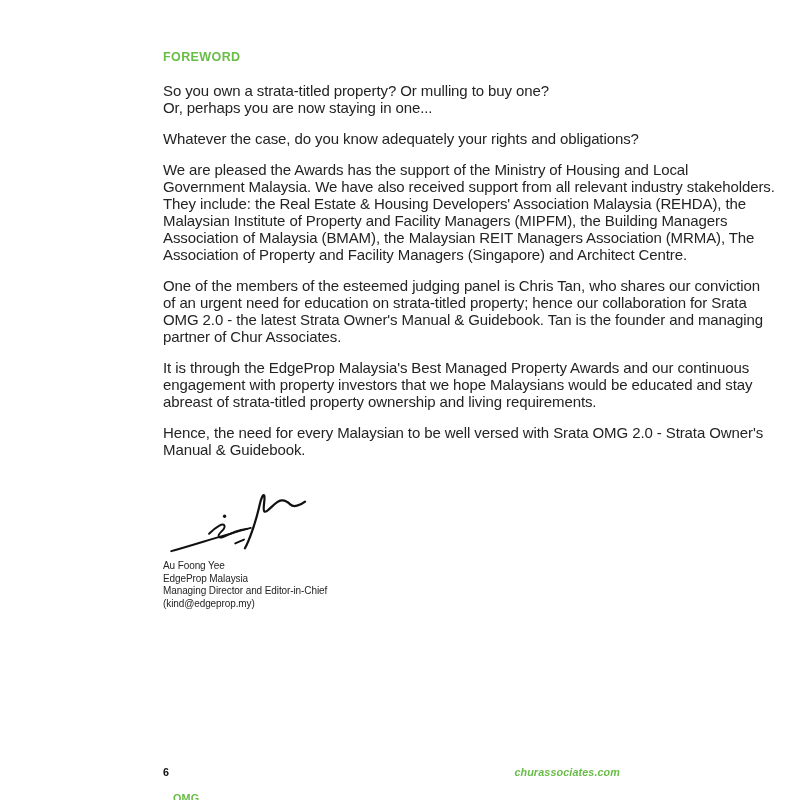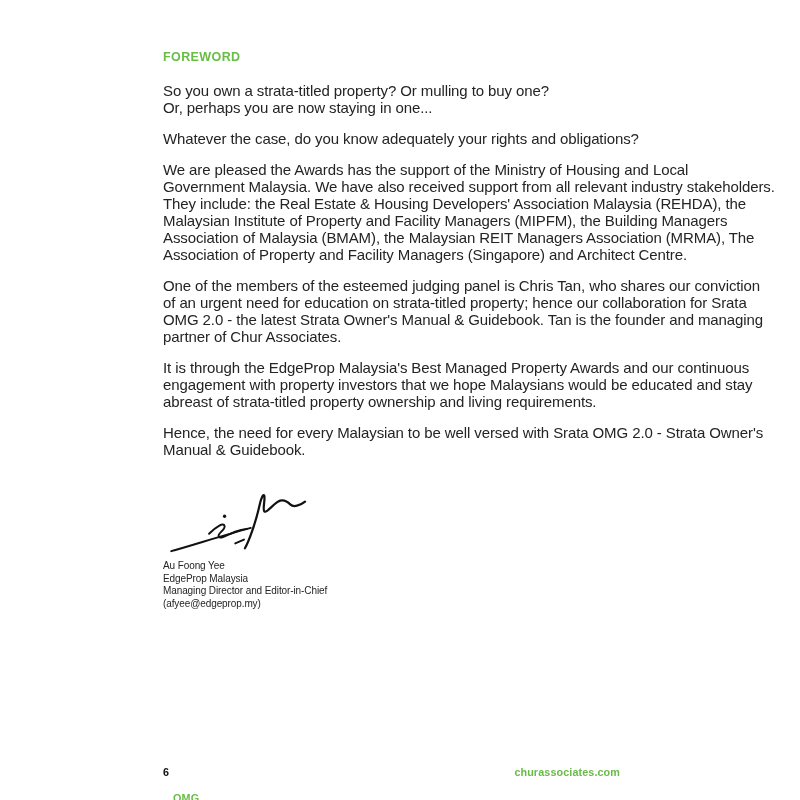--- a/index.html
+++ b/index.html
@@ -68,21 +68,21 @@
     width: 457px;
     display: flex;
     justify-content: space-between;
     align-items: baseline;
     font-size: 10.8px;
     font-weight: bold;
   }
   .footer-left { display: flex; gap: 4px; }
   .footer-page-number { color: #111111; }
   .footer-book-title { color: var(--accent-green); letter-spacing: 0.2px; margin-top: 26px; }
-  .footer-website { color: var(--accent-green); letter-spacing: 0.1px; }
+  .footer-website { color: var(--accent-green); letter-spacing: 0.1px; font-style: italic; }
 </style>
 </head>
 <body>
 
 <div class="page">
 
   <div class="content">
 
     <h1 class="section-heading">FOREWORD</h1>
 
@@ -117,21 +117,21 @@
         <path class="sig-path" stroke-width="2" d="M 72,53 L 81,49"></path>
 
         <circle cx="61" cy="25" r="1.7" fill="var(--signature-ink)"></circle>
       </svg>
     </div>
 
     <div class="signer-block">
       <div>Au Foong Yee</div>
       <div>EdgeProp Malaysia</div>
       <div>Managing Director and Editor-in-Chief</div>
-      <div>(afyee@edgeprop.my)</div>
+      <div>(kind@edgeprop.my)</div>
     </div>
 
   </div>
 
   <div class="page-footer">
     <div class="footer-left">
       <span class="footer-page-number">6</span>
       <span class="footer-book-title">OMG</span>
     </div>
     <span class="footer-website">churassociates.com</span>

